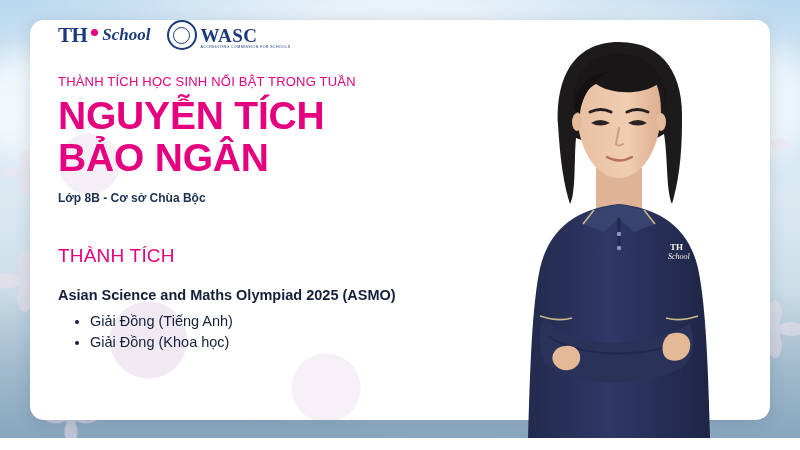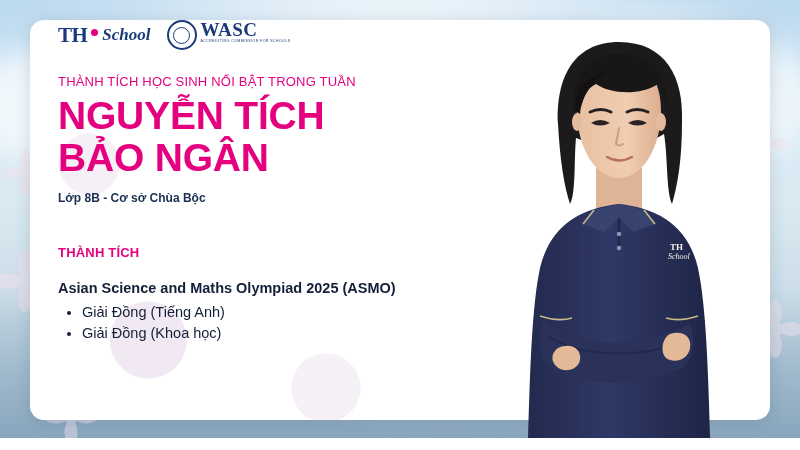--- a/index.html
+++ b/index.html
@@ -108,21 +108,21 @@
   }
   .logo-th-word {
     font-family: "Liberation Serif", serif;
     font-style: italic;
     font-size: 17px;
     color: #1b3a7a;
     font-weight: bold;
   }
   .logo-wasc {
     display: flex;
-    align-items: flex-start;
+    align-items: flex-end;
     gap: 4px;
   }
   .wasc-seal {
     width: 26px; height: 26px;
     border-radius: 50%;
     border: 2px solid #1b3a7a;
     position: relative;
     display: flex;
     align-items: center;
     justify-content: center;
@@ -181,33 +181,33 @@
     letter-spacing: -0.2px;
   }
   .student-class {
     color: #1b2f52;
     font-size: 12px;
     font-weight: bold;
     margin: 0 0 40px 0;
   }
   .section-title {
     color: #e4007f;
-    font-size: 13px;
-    font-weight: bold;
+    font-size: 19px;
+    font-weight: normal;
     margin: 0 0 20px 0;
     letter-spacing: 0.2px;
   }
   .award-title {
     color: #14203a;
     font-size: 14.5px;
     font-weight: bold;
     margin: 8px 0 6px 0;
   }
   .award-list {
-    margin: 0;
+    margin: 8px;
     padding-left: 24px;
     list-style: disc;
   }
   .award-list li {
     color: #14203a;
     font-size: 14.5px;
     line-height: 1.45;
   }
 
   

